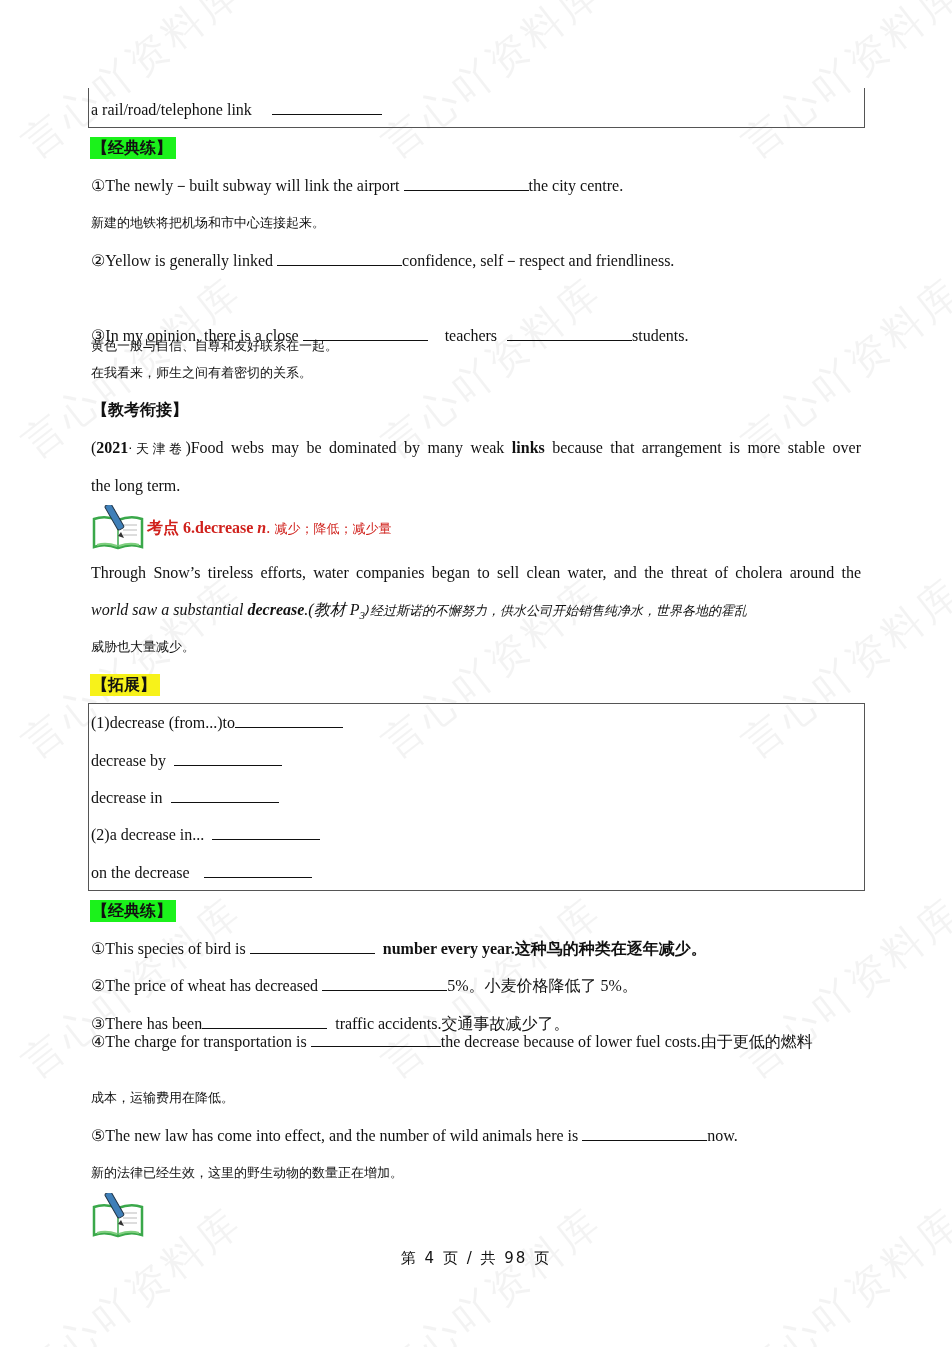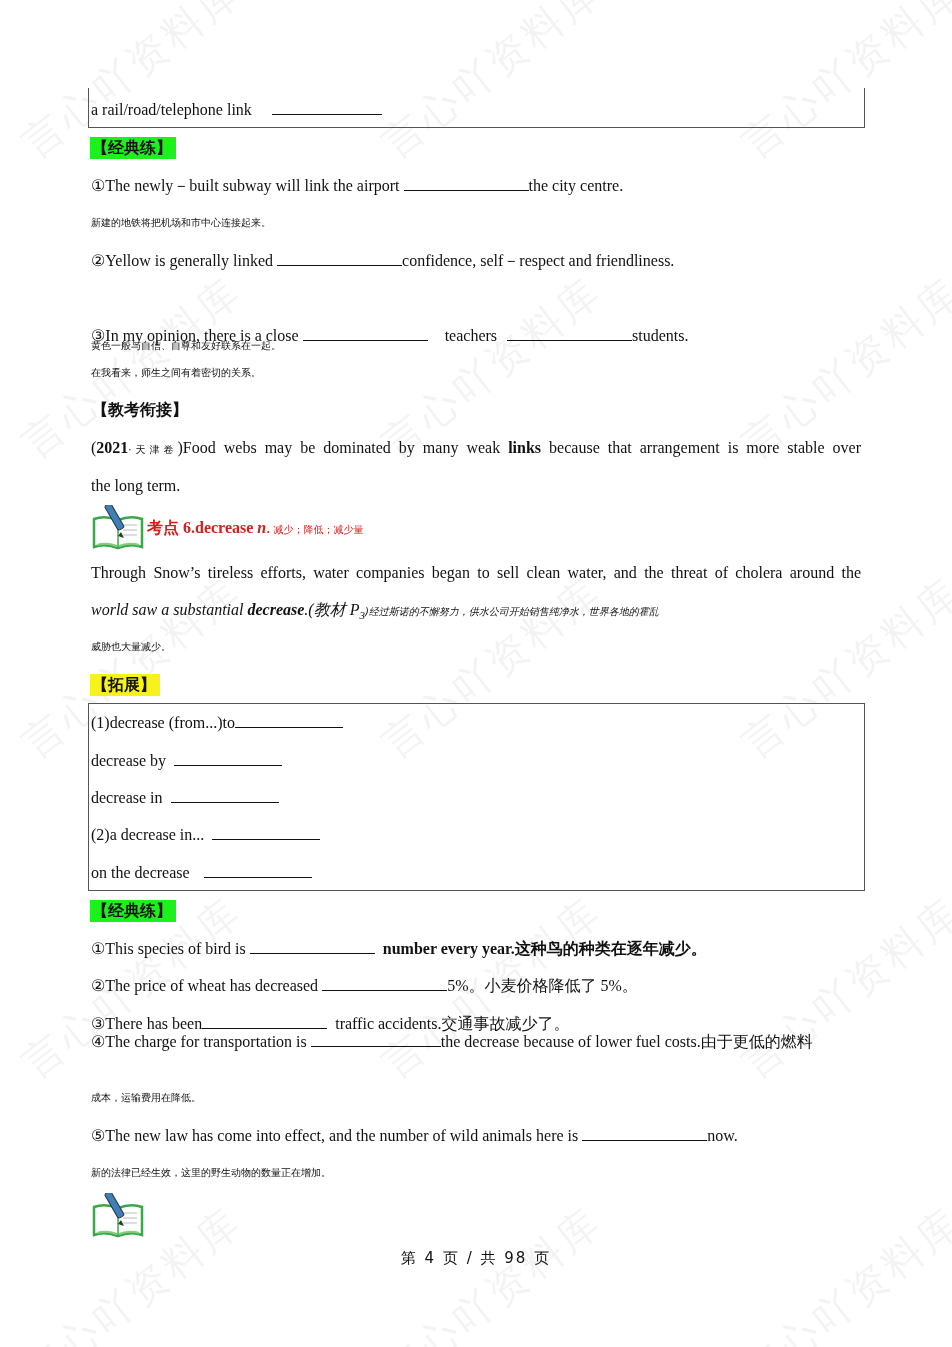--- a/index.html
+++ b/index.html
@@ -17,21 +17,21 @@
     position:absolute; left:90px; font-family:"DejaVu Sans", sans-serif; font-size:16px; font-weight:bold;
     padding:0 4px 0 2px; height:22px; line-height:22px;
   }
   .tag.green { background:#1bf21b; }
   .tag.yellow { background:#f7f21a; }
   .tag.plain { background:transparent; }
   .box { position:absolute; border:1.5px solid #555; }
   .kd { position:absolute; left:91px; display:flex; align-items:center;text-align:right; }
   .kd .txt { color:#d0211c; font-size:16px; margin-left:2px; }
   .kd .txt b { font-weight:bold; }
-  .cn { font-family:"DejaVu Sans", sans-serif; font-size:10px; }
+  .cn { font-family:"DejaVu Sans", sans-serif; font-size:13px; }
   .footer { position:absolute; top:1249px; left:0; width:952px; text-align:center; font-size:15px; font-family:"DejaVu Sans", sans-serif; letter-spacing:2px; }
   .justify { position:absolute; left:91px; width:770px; font-size:16px; line-height:20px; text-align:justify; text-align-last:justify; white-space:normal; }
 </style>
 </head>
 <body>
 
 <div class="wm" style="left:0px;top:40px;">言心吖资料库</div>
 <div class="wm" style="left:360px;top:40px;">言心吖资料库</div>
 <div class="wm" style="left:720px;top:40px;">言心吖资料库</div>
 <div class="wm" style="left:0px;top:340px;">言心吖资料库</div>

